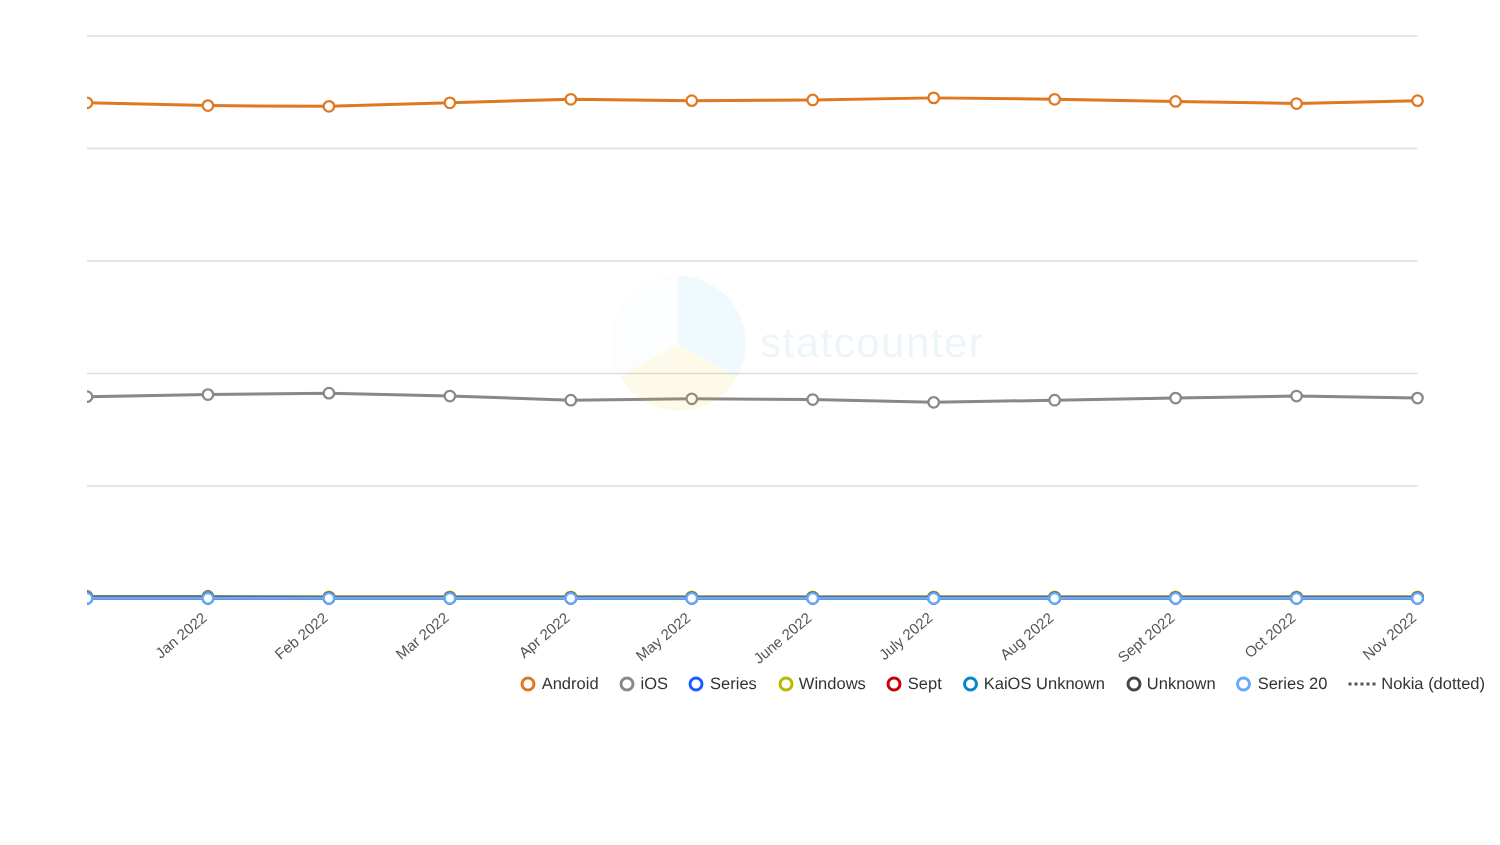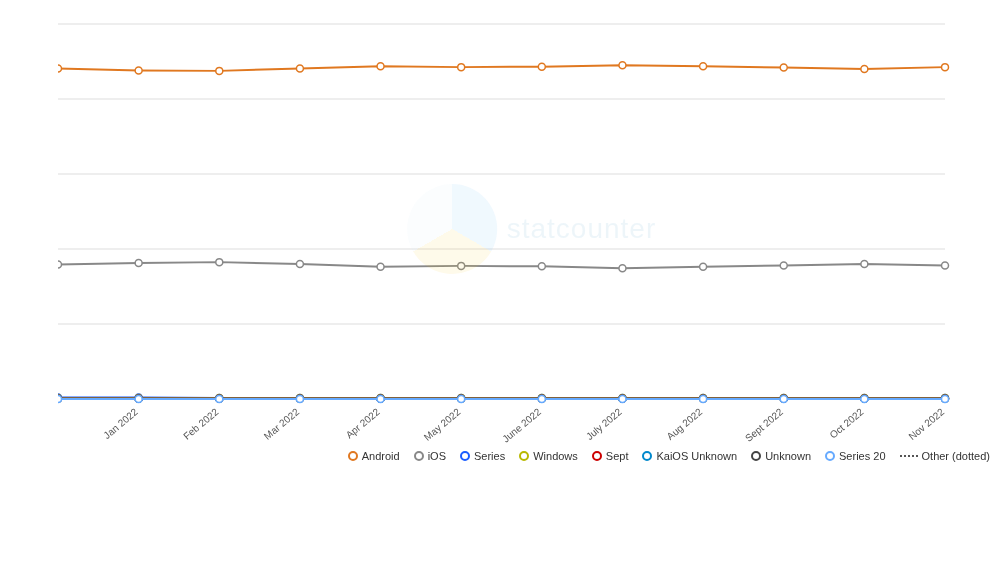--- a/index.html
+++ b/index.html
@@ -256,16 +256,16 @@
       <div class="legend-item">
         <div class="legend-dot" style="border-color: rgb(68, 68, 68);"></div>
         <span>Unknown</span>
       </div>
       <div class="legend-item">
         <div class="legend-dot" style="border-color: rgb(102, 170, 255);"></div>
         <span>Series 20</span>
       </div>
       <div class="legend-item">
         <div class="legend-line"></div>
-        <span>Other (dotted)</span>
+        <span>Nokia (dotted)</span>
       </div>
     </div>
 </div>
 
 </body></html>

